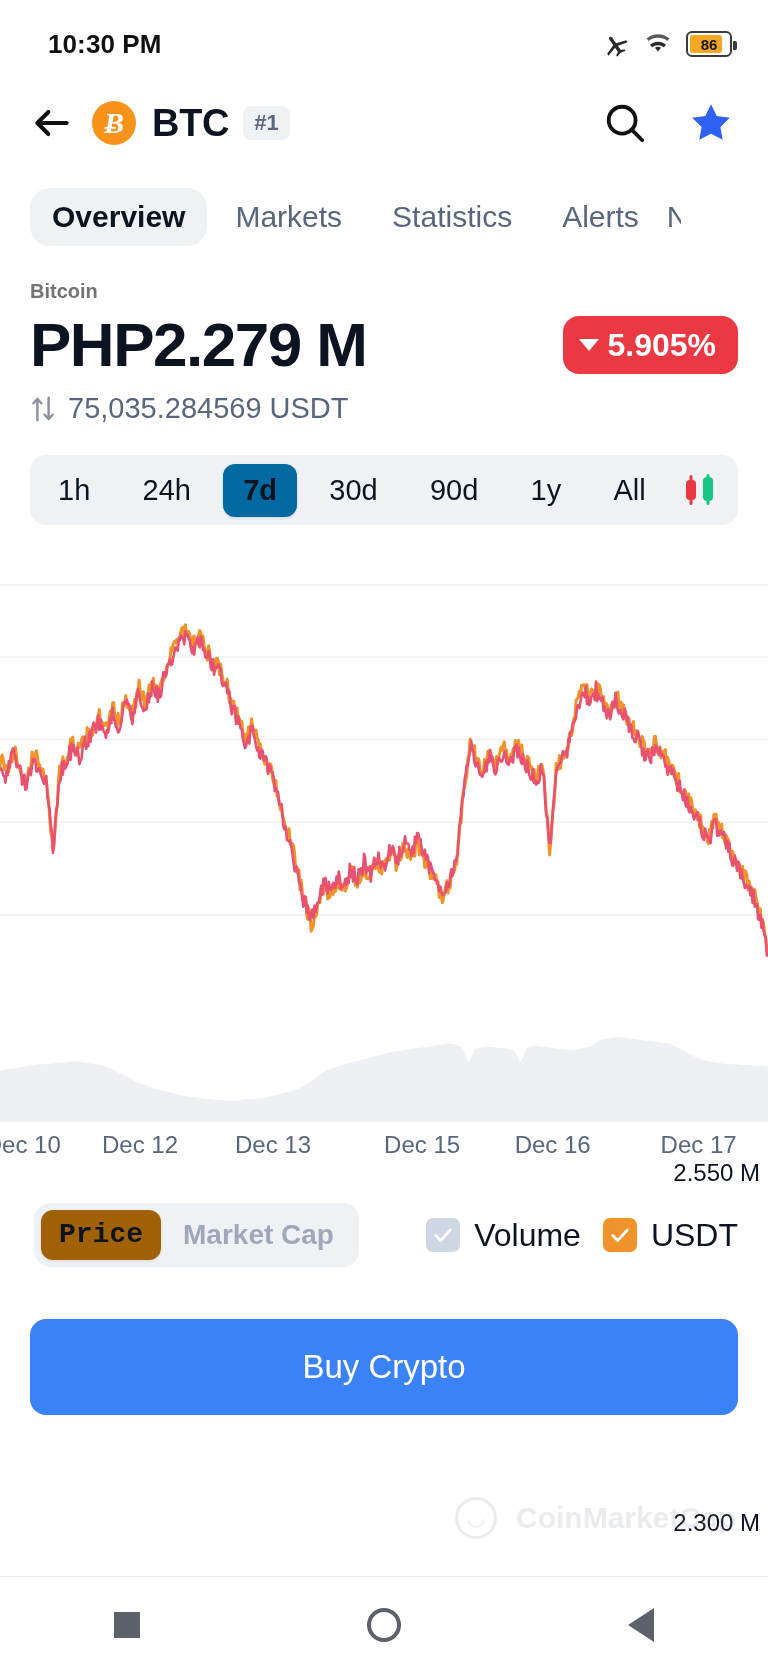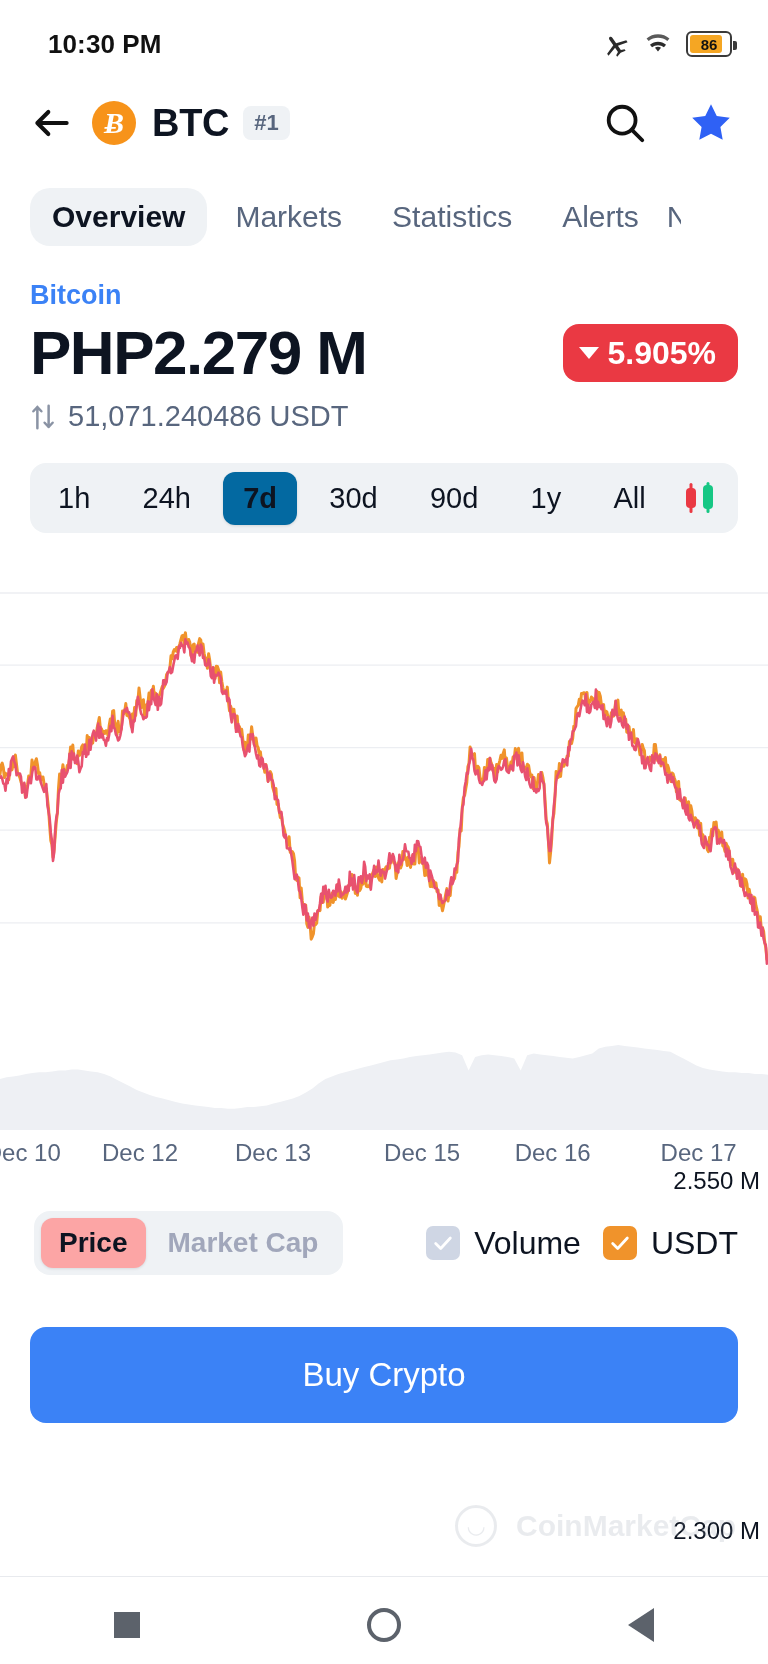--- a/index.html
+++ b/index.html
@@ -72,21 +72,21 @@
   }
   .tab {
     font-size: 30px; color: #58667e; font-weight: 500;
     padding: 14px 22px; border-radius: 20px; line-height: 1;
   }
   .tab.active { background: #eff2f5; color: #0d1421; font-weight: 700; }
   .tab-partial { width: 14px; overflow: hidden; color: #58667e; font-size: 30px; }
 
   
   .price-wrap { padding: 16px 30px 0 30px; position: relative; }
-  .coin-name { font-size: 27px; color: #3b82f6; font-weight: 600; }
+  .coin-name { font-size: 20px; color: #737373; font-weight: 600; }
   .price-row { display: flex; align-items: center; margin-top: 6px; }
   .price-main {
     font-size: 62px; font-weight: 700; color: #0d1421;
     letter-spacing: -1.5px; line-height: 1.15;
   }
   .pct-badge {
     margin-left: auto; background: #ea3943; color: #fff;
     border-radius: 16px; padding: 13px 22px 13px 16px;
     font-size: 32px; font-weight: 600; line-height: 1;
     display: flex; align-items: center; gap: 8px;
@@ -155,22 +155,23 @@
   }
   .segmented {
     background: #eff2f5; border-radius: 16px; padding: 7px;
     display: flex; align-items: center; gap: 4px;
   }
   .seg {
     font-size: 28px; color: #a1a7bb; font-weight: 600;
     padding: 11px 18px; border-radius: 12px; line-height: 1;
   }
   .seg.active {
-    background: #fca5a5; color: #0d1421; font-weight: 700;
+    background: #a16207; color: #0d1421; font-weight: 700;
     box-shadow: 0 1px 3px rgba(0,0,0,.1);
+    font-family: Liberation Mono, monospace;
   }
   .checks { margin-left: auto; display: flex; align-items: center; gap: 22px; }
   .check-item { display: flex; align-items: center; gap: 14px; }
   .cbox {
     width: 34px; height: 34px; border-radius: 7px;
     display: flex; align-items: center; justify-content: center;
   }
   .cbox.gray { background: #cfd6e4; }
   .cbox.orange { background: #f0932b; }
   .cbox svg { width: 22px; height: 22px; display: block; }
@@ -270,21 +271,21 @@
       <div class="pct-badge">
         <span class="caret-down"></span>
         <span>5.905%</span>
       </div>
     </div>
     <div class="alt-price-row">
       <svg class="swap-icon" viewBox="0 0 20 24">
         <path d="M5.5 21V4M5.5 4L2.3 7.4M5.5 4l3.2 3.4" fill="none" stroke="#8a93a4" stroke-width="2" stroke-linecap="round" stroke-linejoin="round"></path>
         <path d="M14.5 3v17M14.5 20l3.2-3.4M14.5 20l-3.2-3.4" fill="none" stroke="#8a93a4" stroke-width="2" stroke-linecap="round" stroke-linejoin="round"></path>
       </svg>
-      <span class="alt-price">51,071.240486 USDT</span>
+      <span class="alt-price">75,035.284569 USDT</span>
     </div>
   </div>
 
   <div class="range-bar">
     <div class="range-pill">1h</div>
     <div class="range-pill">24h</div>
     <div class="range-pill active">7d</div>
     <div class="range-pill">30d</div>
     <div class="range-pill">90d</div>
     <div class="range-pill">1y</div>

